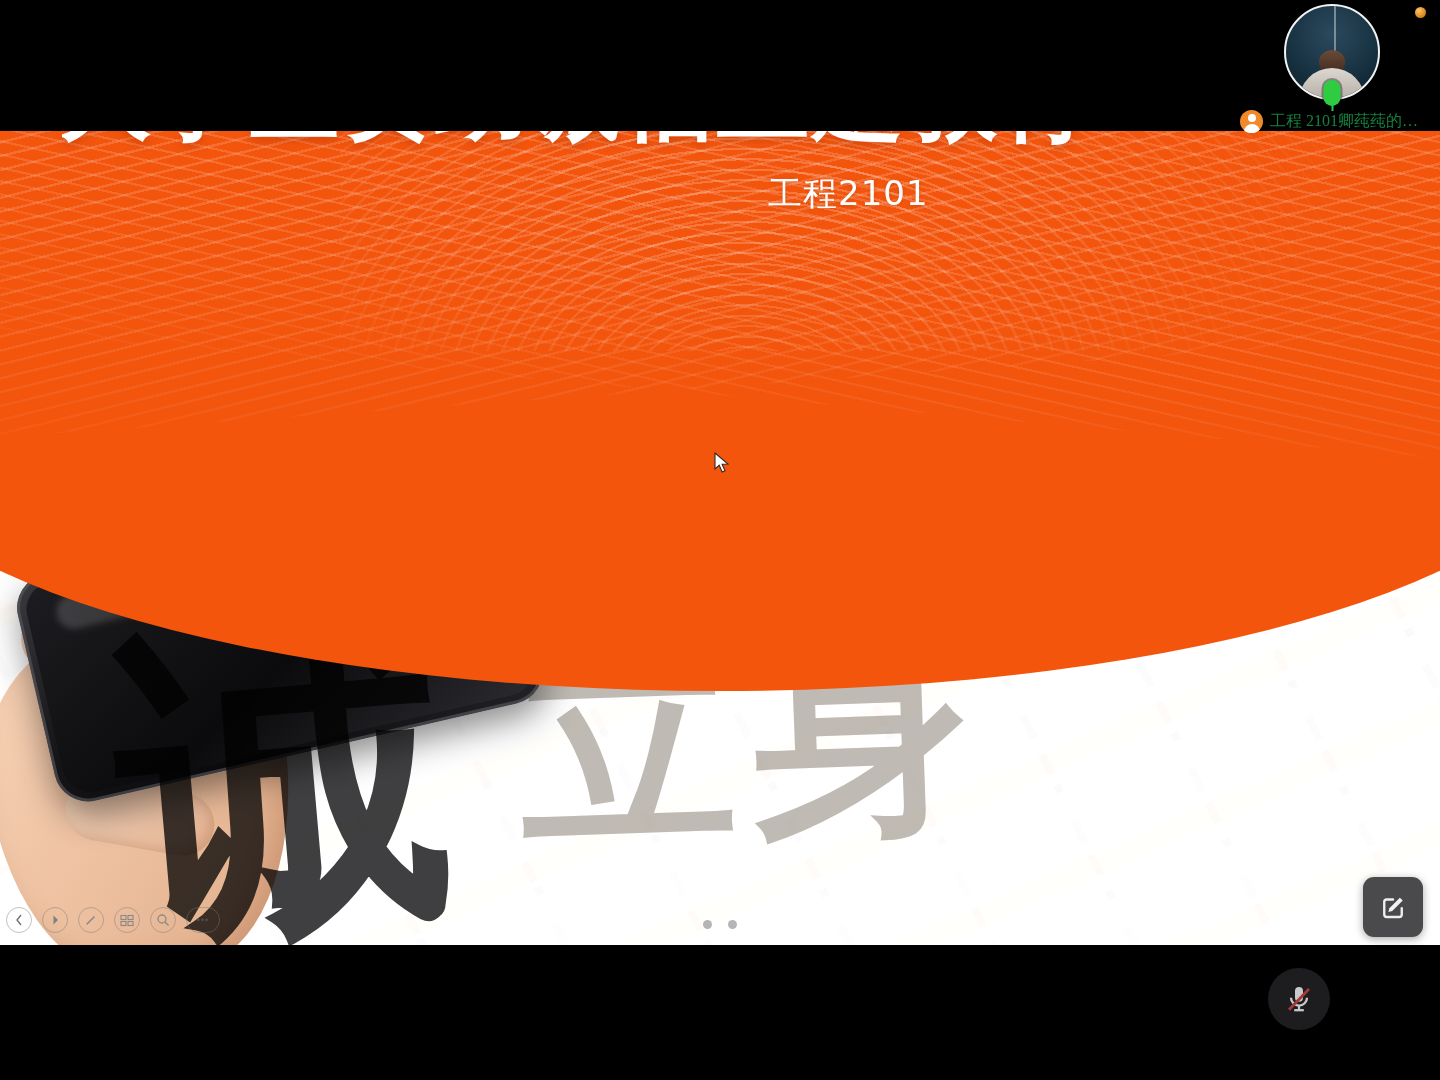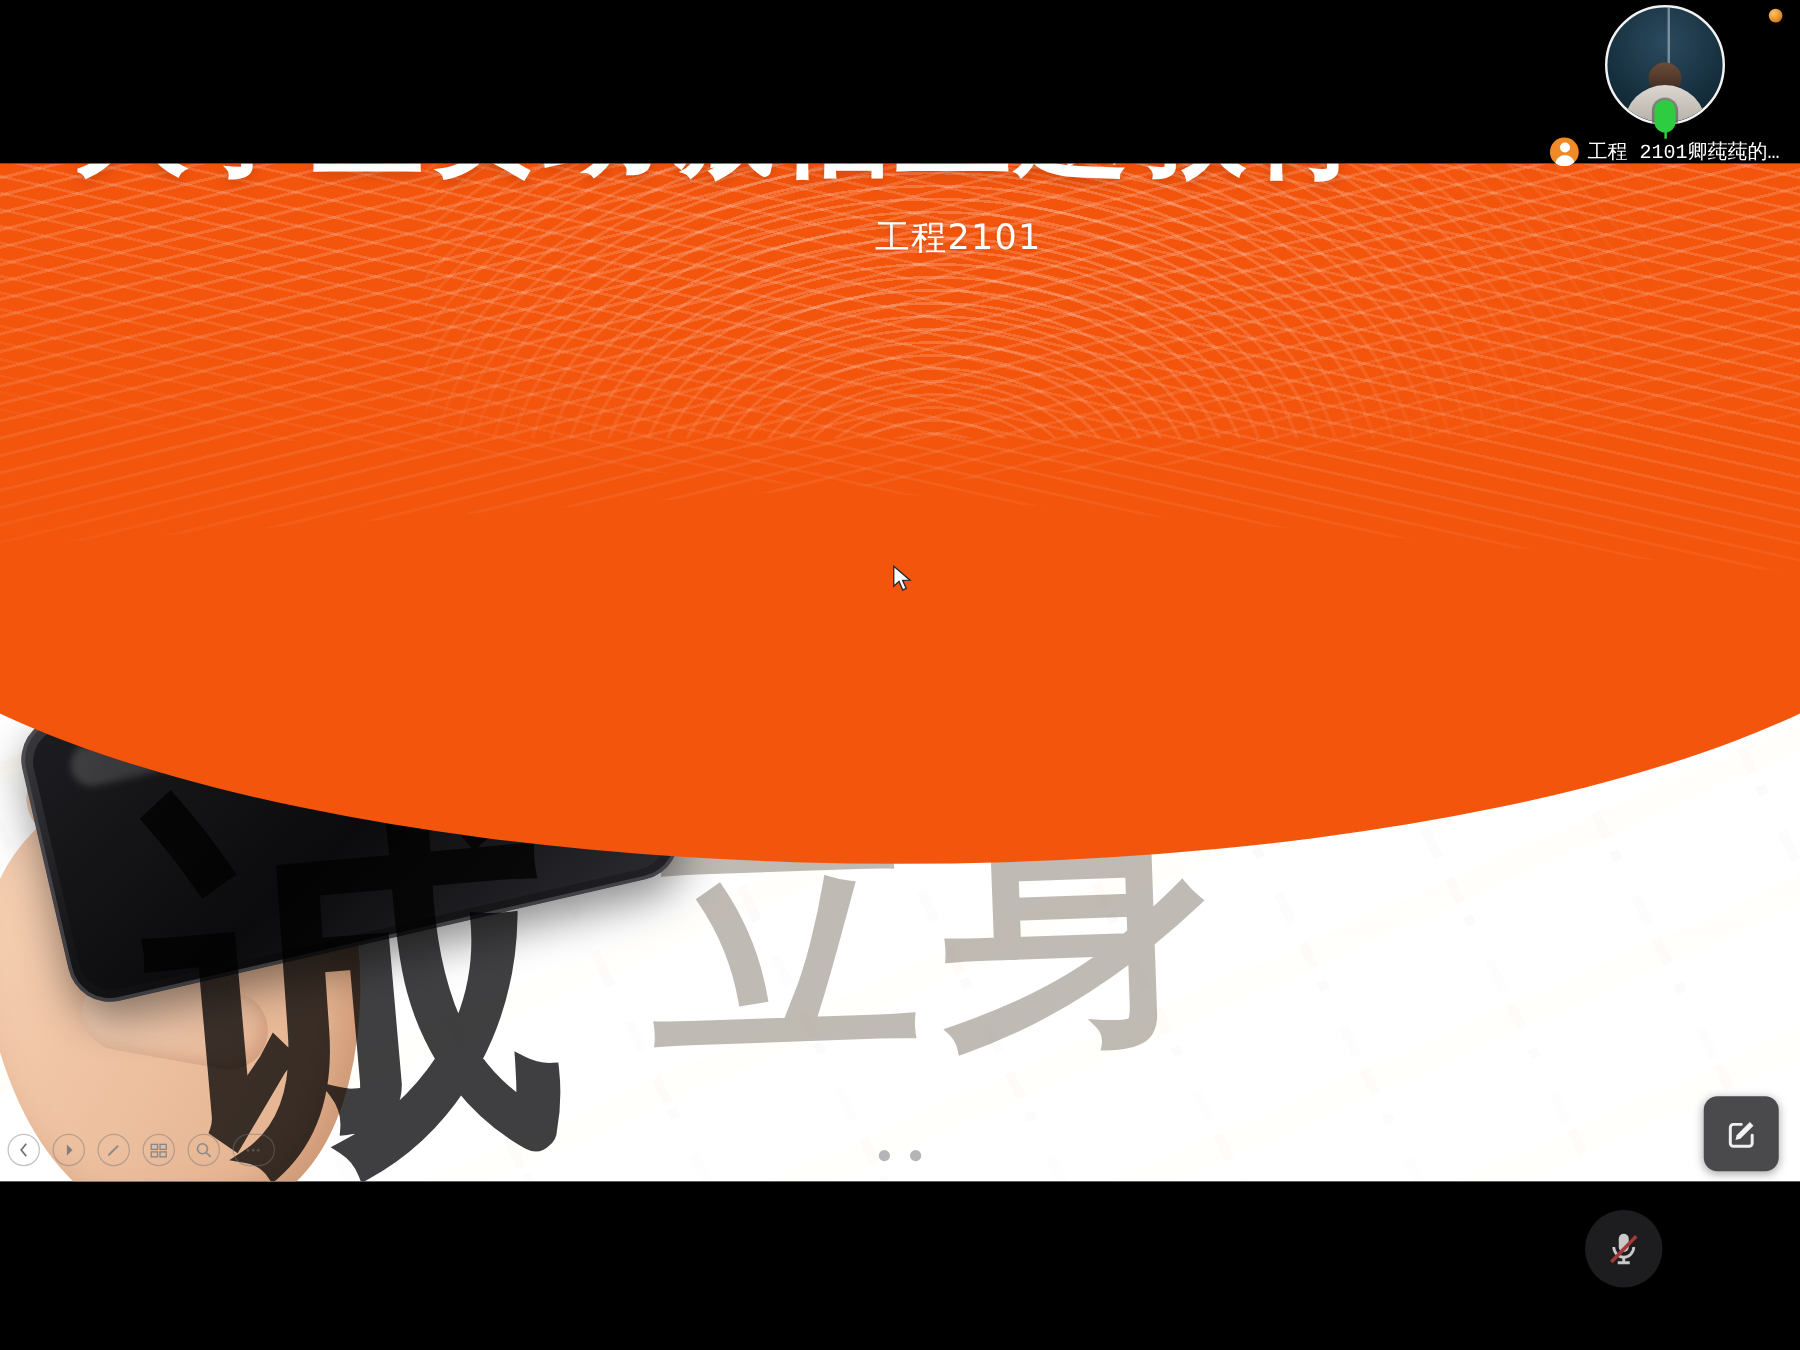--- a/index.html
+++ b/index.html
@@ -81,22 +81,22 @@
   }
 
   
   .slide-title{
     position:absolute; left:0; top:200px; width:1440px; text-align:center;
     color:#fff; font-weight:bold; font-size:92px; letter-spacing:2px;
     line-height:1.05; text-shadow:0 3px 10px rgba(140,40,0,.35);
     font-family:"DejaVu Sans","Liberation Sans",sans-serif;
   }
   .subtitle{
-    position:absolute; left:844px; top:322px; width:480px;
-    color:#ffffff; font-size:28px; line-height:1.18; letter-spacing:1px;
+    position:absolute; left:912px; top:322px; width:480px;
+    color:#ffffff; font-size:34px; line-height:1.18; letter-spacing:1px;
     font-family:"DejaVu Sans","Liberation Sans",sans-serif;
     text-shadow:0 1px 4px rgba(150,50,0,.3);
   }
 
   
   .hand-phone{ position:absolute; left:-30px; top:370px; width:620px; height:470px; }
   .hand{
     position:absolute; left:20px; top:120px; width:300px; height:350px;
     background:linear-gradient(125deg,#f7d2b6 0%, #eec2a2 45%, #e0ac88 100%);
     border-radius:48% 52% 38% 40% / 40% 38% 58% 60%;
@@ -204,23 +204,23 @@
   }
   .name-avatar{
     width:23px; height:23px; border-radius:50%;
     background:#f08a28; flex:0 0 auto; position:relative; overflow:hidden;
   }
   .name-avatar .h{ position:absolute; left:50%; top:4px; transform:translateX(-50%);
     width:8px; height:8px; border-radius:50%; background:#fff; }
   .name-avatar .b{ position:absolute; left:50%; bottom:0; transform:translateX(-50%);
     width:16px; height:9px; border-radius:9px 9px 0 0; background:#fff; }
   .name-text{
-    color:#ffffff; font-size:16px; white-space:nowrap; overflow:hidden;
+    color:#15803d; font-size:16px; white-space:nowrap; overflow:hidden;
     text-overflow:ellipsis; max-width:160px;
-    font-family:Liberation Mono, monospace;
+    font-family:Liberation Serif, serif;
   }
   .corner-dot{
     position:absolute; right:14px; top:7px; width:11px; height:11px;
     border-radius:50%;
     background:radial-gradient(circle at 35% 32%, #ffc46b, #d98116 70%, #8a4f08);
   }
 
   
   .mute-btn{
     position:absolute; left:1268px; top:968px; width:62px; height:62px;

